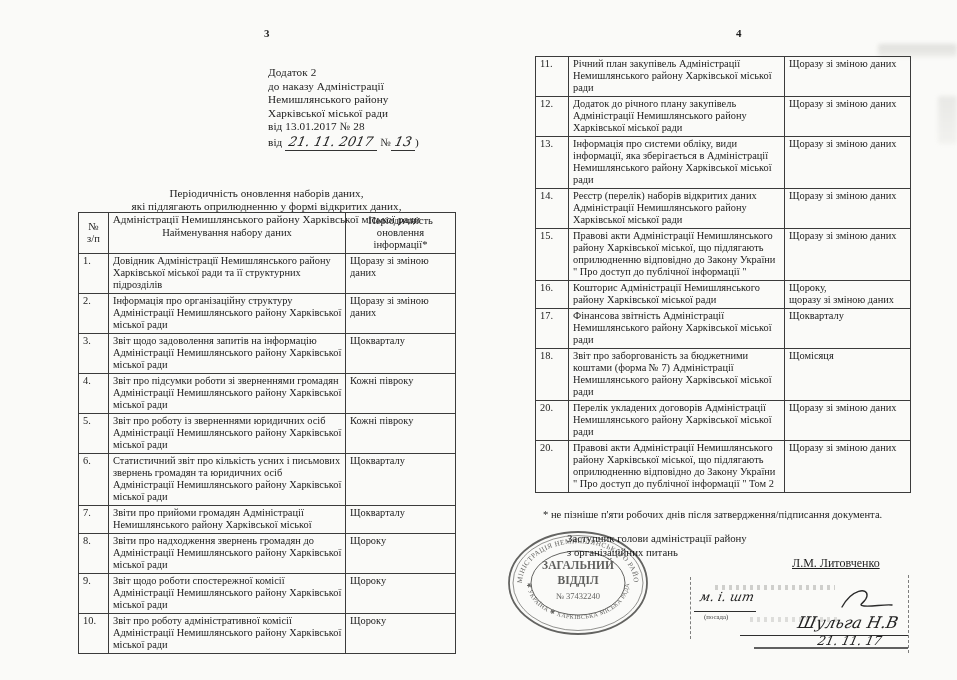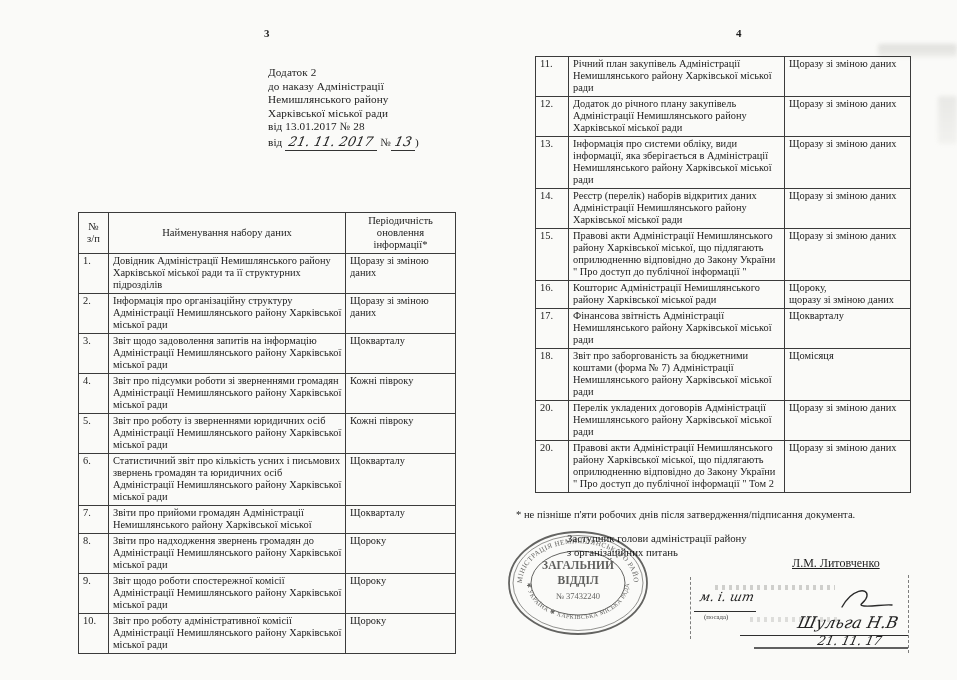--- a/index.html
+++ b/index.html
@@ -70,20 +70,25 @@
     <div>Немишлянського району</div>
     <div>Харківської міської ради</div>
     <div>від 13.01.2017 № 28</div>
     <div class="annex-ref">
       <span>від</span>
       <span class="uline" style="width:92px;"><span class="hw">21. 11. 2017</span></span>
       <span>№</span><span class="uline" style="width:24px;"><span class="hw">13</span></span><span>)</span>
     </div>
   </div>
 
+  <div class="abs title" style="left:78px;top:187px;">
+    <div>Періодичність оновлення наборів даних,</div>
+    <div>які підлягають оприлюдненню у формі відкритих даних,</div>
+    <div>Адміністрації Немишлянського району Харківської міської ради</div>
+  </div>
 
   <table class="doc abs" style="left:78px;top:212px;width:377px;">
     <colgroup>
         <col style="width:30px">
         <col style="width:237px">
         <col style="width:110px">
       </colgroup>
     <thead>
       <tr>
         <th>№
@@ -203,21 +208,21 @@
           <td class="c2">Щоразу зі зміною даних</td>
         </tr>
         <tr>
           <td class="c0">20.</td>
           <td class="c1">Правові акти Адміністрації Немишлянського району Харківської міської, що підлягають оприлюдненню відповідно до Закону України " Про доступ до публічної інформації "  Том 2</td>
           <td class="c2">Щоразу зі зміною даних</td>
         </tr>
       </tbody>
   </table>
 
-  <div class="abs footnote" style="left:516px;top:509px;width:372px;">* не пізніше п'яти робочих днів після затвердження/підписання документа.</div>
+  <div class="abs footnote" style="left:543px;top:509px;width:372px;">* не пізніше п'яти робочих днів після затвердження/підписання документа.</div>
 
   <div class="abs signlines" style="left:551px;top:531px;margin-left:16px;">
     <div>Заступник голови адміністрації району</div>
     <div>з організаційних питань</div>
   </div>
   <div class="abs signname" style="left:792px;top:556px;">Л.М. Литовченко</div>
 
   <svg class="abs stamp" style="left:505px;top:529px;" width="146" height="108" viewBox="0 0 146 108">
     <g stroke="#4a4a48" fill="none">
       <ellipse cx="73" cy="54" rx="69" ry="51" stroke-width="1.8"></ellipse>

